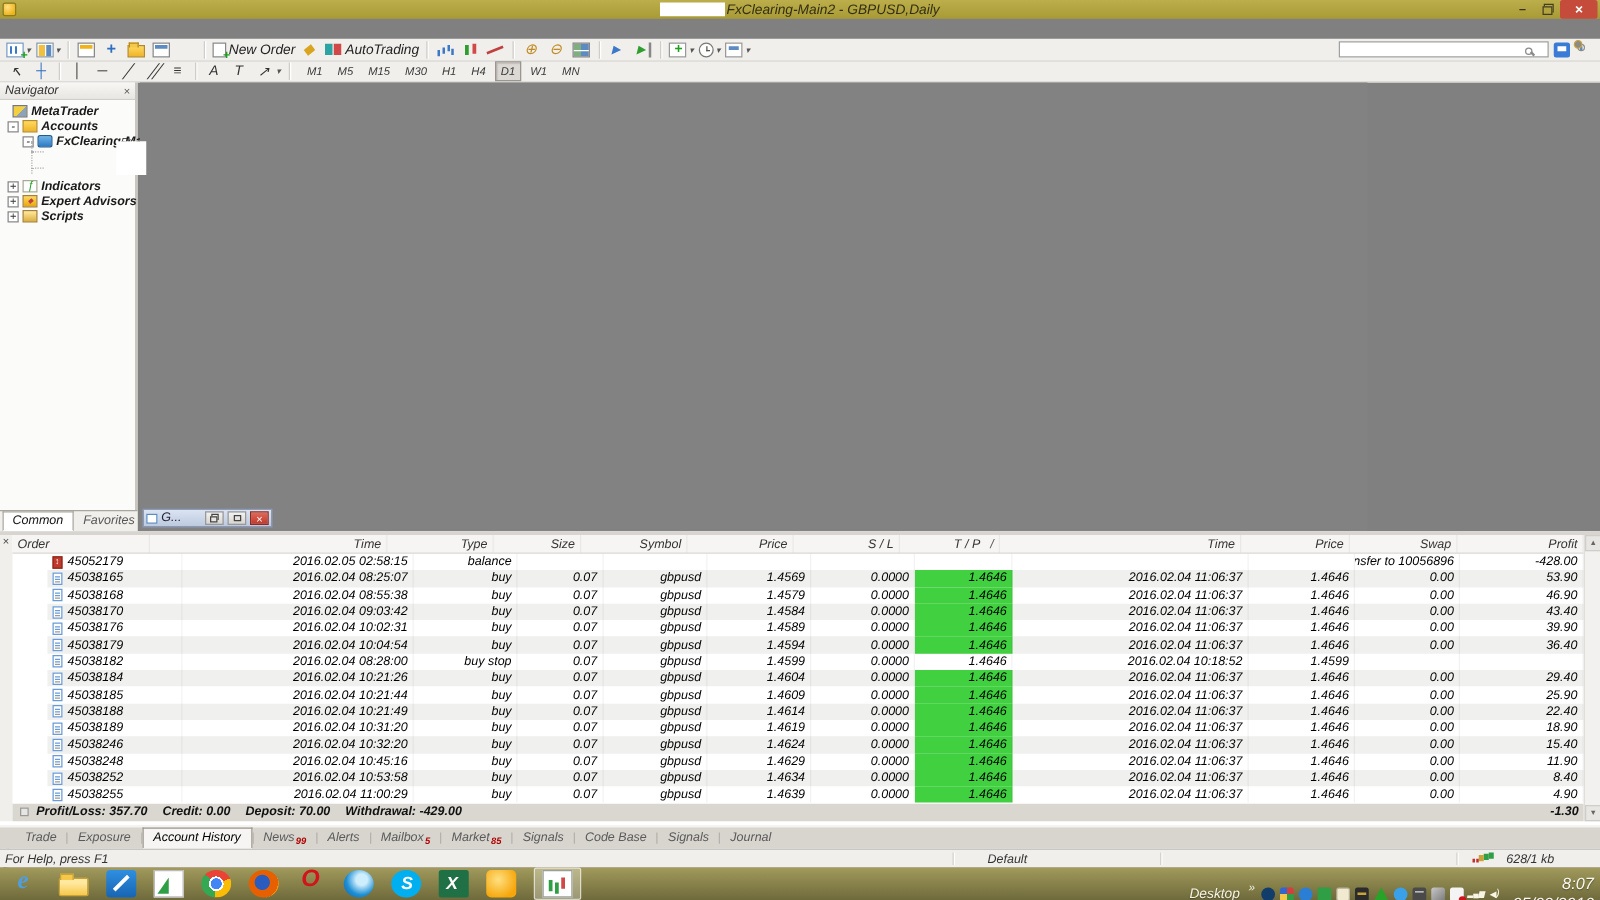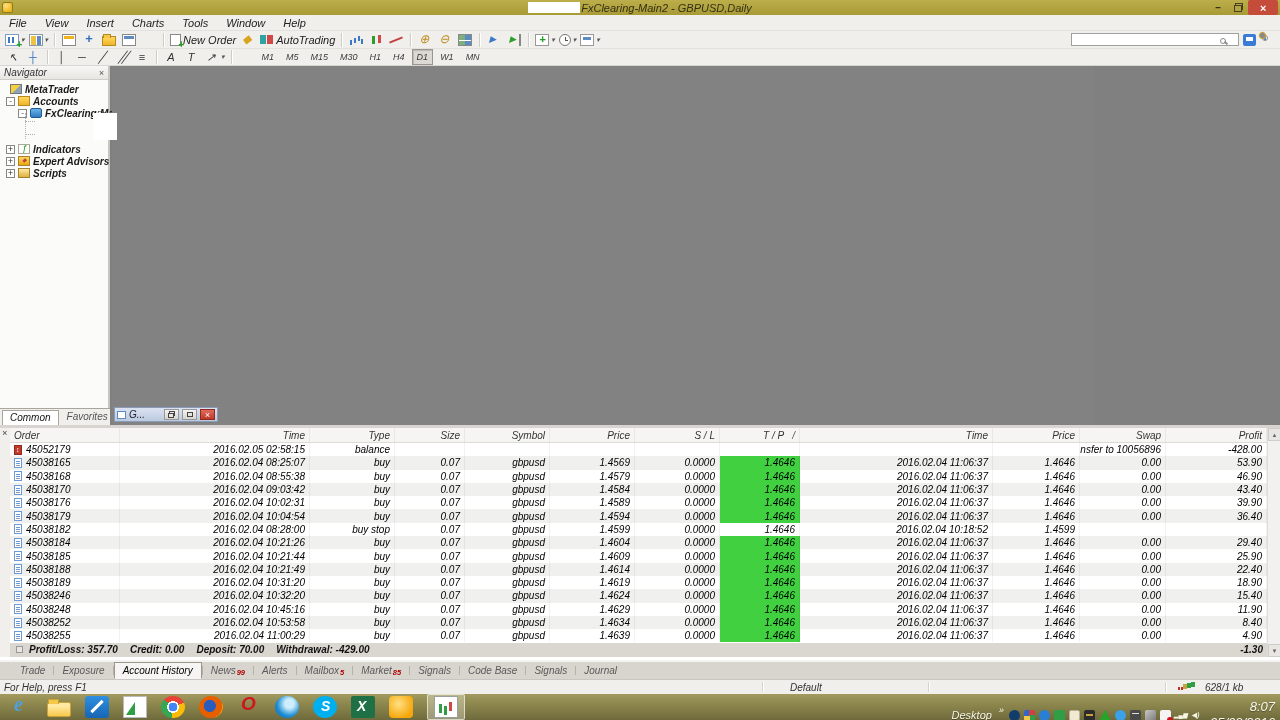--- a/index.html
+++ b/index.html
@@ -71,21 +71,21 @@
   .g{font-size:11px;color:#333;width:16px;text-align:center;}
   .g.blue{color:#2f6fc0;}
   #searchwrap{position:absolute;right:24px;top:2px;display:flex;align-items:center;gap:4px;}
   #searchbox{width:168px;height:13px;border:1px solid #a0a0a0;background:#fff;position:relative;}
   .mag{position:absolute;right:12px;top:4px;width:6px;height:6px;border:1px solid #8a8a8a;border-radius:50%;}
   .mag::after{content:"";position:absolute;width:4px;height:2px;background:#8a8a8a;transform:rotate(45deg);right:-3px;bottom:-1px;}
   .chaticon{width:13px;height:12px;background:#3a7bd5;border-radius:2px;position:relative;}
   .chaticon::before{content:"";position:absolute;left:3px;top:3px;width:7px;height:4px;background:#fff;}
 
   
-  #timeframes{display:flex;align-items:center;margin-left:20px;}
+  #timeframes{display:flex;align-items:center;margin-left:4px;}
   .tf{font-size:9px;color:#3a3a3a;padding:2px 4px;margin:0 1px;border:1px solid transparent;}
   .tf.active{background:#dcd9d4;border:1px solid #9a968f;box-shadow:inset 1px 1px 1px rgba(0,0,0,.15);}
 
   
   #main{position:absolute;left:0;top:66px;width:1094px;height:359px;}
   #navigator{position:absolute;left:0;top:0;width:110px;height:359px;background:#fbfbfa;border-right:2px solid #c9c6c0;}
   .nav-head{height:14px;background:linear-gradient(#f8f7f5,#e8e6e2);border-bottom:1px solid #d0cec9;display:flex;align-items:center;font-size:10px;color:#333;padding:0 4px;}
   .nav-head .ttl{flex:1;}
   .nav-close{font-size:9px;color:#555;}
   #nav-tree{padding-top:3px;}
@@ -95,21 +95,21 @@
   .nti-metatrader{background:linear-gradient(135deg,#f4d03f 55%,#8fa3b8 55%);border:1px solid #777;}
   .nti-accounts{background:linear-gradient(#ffd95e,#f0b429);border:1px solid #b68a1e;}
   .nti-account{background:linear-gradient(#6db3e8,#2f7cc4);border:1px solid #1f5c94;border-radius:2px;}
   .nti-indicators{background:#fff;border:1px solid #aa9;}
   .nti-indicators::before{content:"ƒ";color:#1da01d;font-size:9px;position:absolute;left:3px;top:-2px;}
   .nti-expert-advisors{background:linear-gradient(#ffd95e,#e8a80c);border:1px solid #a88030;}
   .nti-expert-advisors::before{content:"◆";color:#c04040;font-size:6px;position:absolute;left:3px;top:-1px;}
   .nti-scripts{background:linear-gradient(#ffe9a0,#ddb040);border:1px solid #a88030;}
   .ntlabel{font-size:10px;font-weight:bold;color:#1a1a1a;white-space:nowrap;}
   .branch{position:absolute;border-color:#b0b0b0 !important;}
-  #nav-tabs{position:absolute;left:0;bottom:0;width:110px;height:17px;background:#f0efec;border-top:1px solid #a9a69e;display:flex;align-items:center;padding:0 2px;}
+  #nav-tabs{position:absolute;left:0;bottom:0;width:110px;height:17px;background:#f0efec;border-top:1px solid #a9a69e;display:flex;align-items:flex-start;padding:0 2px;}
   .ntab{font-size:10px;color:#555;padding:1px 7px 2px 7px;border:1px solid transparent;}
   .ntab.active{background:#fff;border:1px solid #a9a69e;border-bottom:1px solid #fff;color:#111;margin-bottom:-1px;}
   .nav-redact-box{position:absolute;left:93px;top:47px;width:24px;height:27px;background:#fff;z-index:30;}
   .nav-redact-fx{position:absolute;left:97px;top:44px;z-index:29;font-size:7px;color:#222;}
   #workspace{position:absolute;left:112px;top:0;right:0;bottom:0;background:#828282;}
   #minichart{position:absolute;left:2px;bottom:3px;width:104px;height:15px;background:linear-gradient(#dbe3f2,#bccadf);border:1px solid #8a9ab8;display:flex;align-items:center;padding:0 2px;gap:3px;}
   .mc-ico{width:9px;height:8px;background:#fff;border:1px solid #5b8bc0;}
   .mc-title{font-size:10px;color:#223;flex:1;}
   .mcb{width:15px;height:11px;background:linear-gradient(#f4f3f0,#d8d5cf);border:1px solid #999;display:flex;align-items:center;justify-content:center;font-size:7px;color:#333;}
   .mcb.red{background:linear-gradient(#e06a5a,#c0392b);border-color:#90291d;color:#fff;font-size:9px;}
@@ -125,21 +125,21 @@
   .tlabel{position:absolute;bottom:-46px;left:-1px;font-size:9px;font-weight:bold;color:#333;writing-mode:vertical-rl;transform:rotate(180deg);}
   #tcontent{position:absolute;left:10px;top:0;width:1257px;}
   #thead{height:15px;display:flex;background:#f6f5f3;border-bottom:1px solid #dcdad6;}
   #thead .tcell{color:#333;}
   .tcell{font-size:10px;color:#000;padding:0 4px;display:flex;align-items:center;justify-content:flex-end;border-right:1px solid rgba(0,0,0,0.05);overflow:hidden;white-space:nowrap;}
   .tcell.left{justify-content:flex-start;}
   .sortind{margin-left:8px;color:#555;}
   .c0{width:110px;justify-content:flex-start;}
   .c1{width:190px;}.c2{width:85px;}.c3{width:70px;}.c4{width:85px;}.c5{width:85px;}
   .c6{width:85px;}.c7{width:80px;}.c8{width:193px;}.c9{width:87px;}.c10{width:86px;}.c11{width:101px;}
-  .trow{height:13.3px;display:flex;}
+  .trow{height:13.3px;display:flex;margin-left:28px;}
   .trow:nth-child(even){background:#f0f0ef;}
   .tpg{background:#40d040;}
   .rowic{width:8px;height:10px;margin-right:4px;flex:none;position:relative;}
   .rowic.order{background:#fff;border:1px solid #6a9bd8;}
   .rowic.order::before{content:"";position:absolute;left:1px;top:2px;width:4px;height:1px;background:#6a9bd8;box-shadow:0 2px 0 #6a9bd8,0 4px 0 #9a9a9a;}
   .rowic.balance{background:#c0392b;border:1px solid #8e2a1f;}
   .rowic.balance::before{content:"↕";color:#fff;font-size:7px;position:absolute;left:1px;top:-1px;line-height:10px;}
   #tsummary{position:absolute;left:0;top:214.5px;width:1257px;height:14px;background:#dad7d1;display:flex;align-items:center;font-size:10px;font-weight:bold;color:#111;padding:0 4px;}
   .sum-ic{width:7px;height:7px;border:1px solid #999;background:#e8e6e2;margin:0 6px 0 2px;}
   .sum-part{margin-right:12px;}
@@ -228,29 +228,20 @@
         </span>
       <span class="wb">
           <i class="wg-restore"></i>
         </span>
       <span class="wb close">
           <i class="wg-close"></i>
         </span>
     </div>
   </div>
 
-  <div id="menubar">
-      <span class="menu-item">File</span>
-      <span class="menu-item">View</span>
-      <span class="menu-item">Insert</span>
-      <span class="menu-item">Charts</span>
-      <span class="menu-item">Tools</span>
-      <span class="menu-item">Window</span>
-      <span class="menu-item">Help</span>
-    </div>
 
   <div id="toolbar1">
     <span class="tbtn">
         <i class="ico ico-chart plus"></i>
         <span class="caret">▾</span>
       </span>
     <span class="tbtn">
         <i class="ico ico-grid"></i>
         <span class="caret">▾</span>
       </span>

